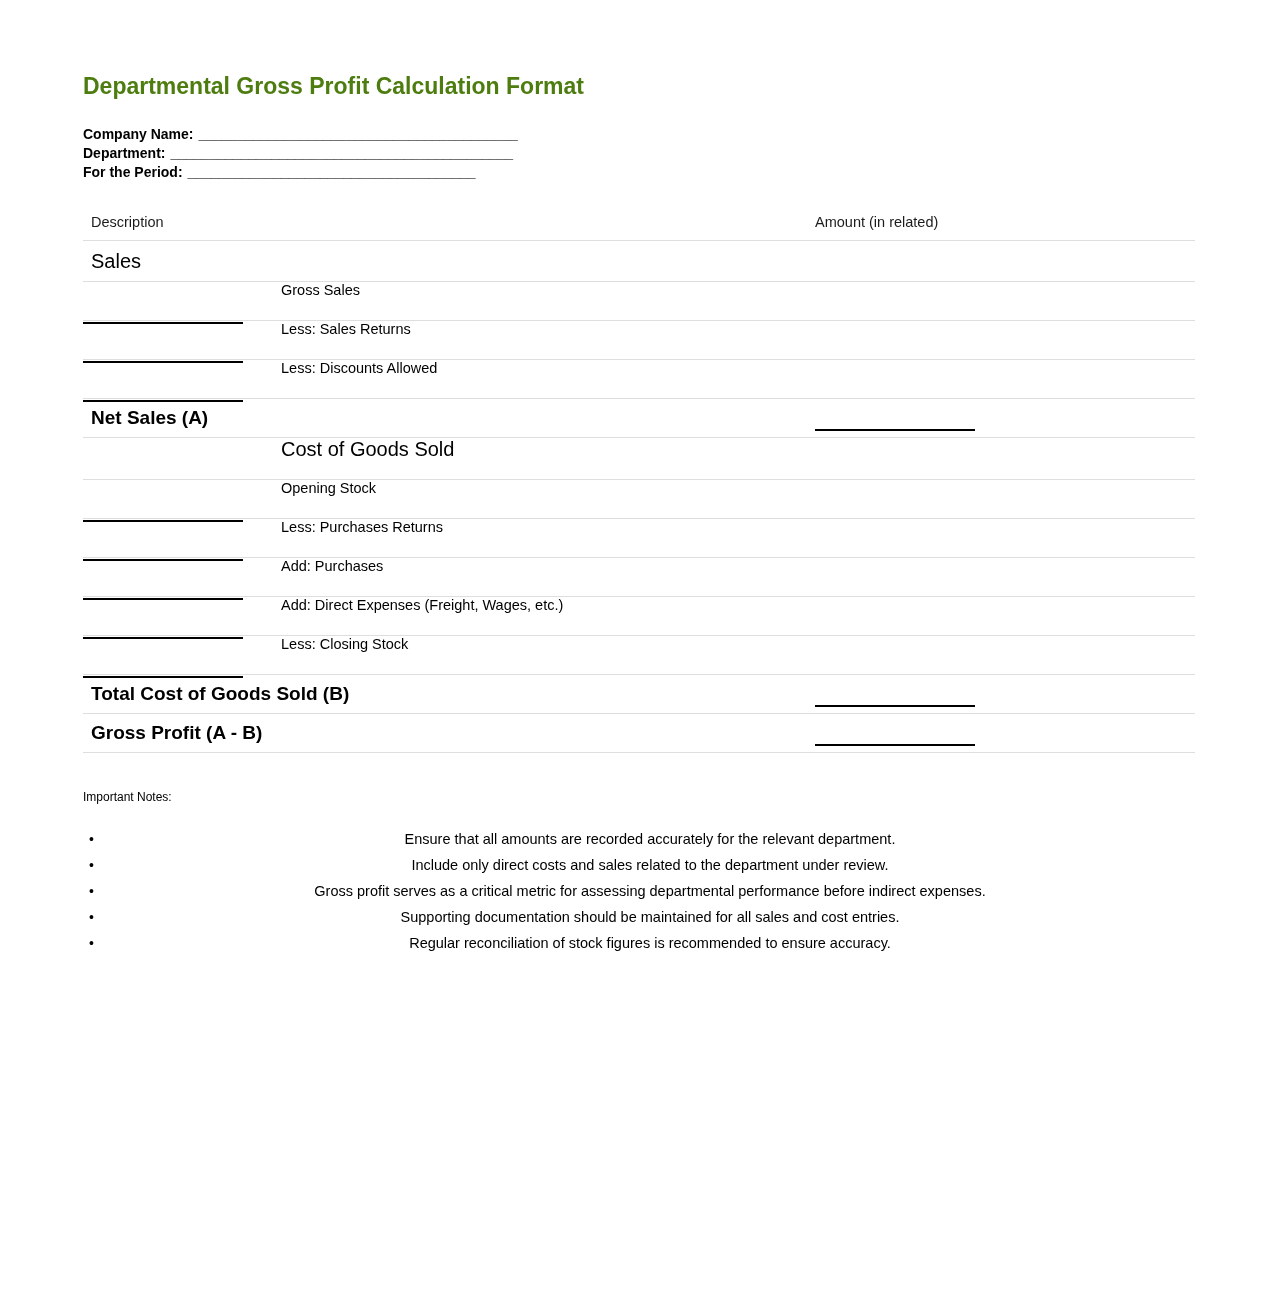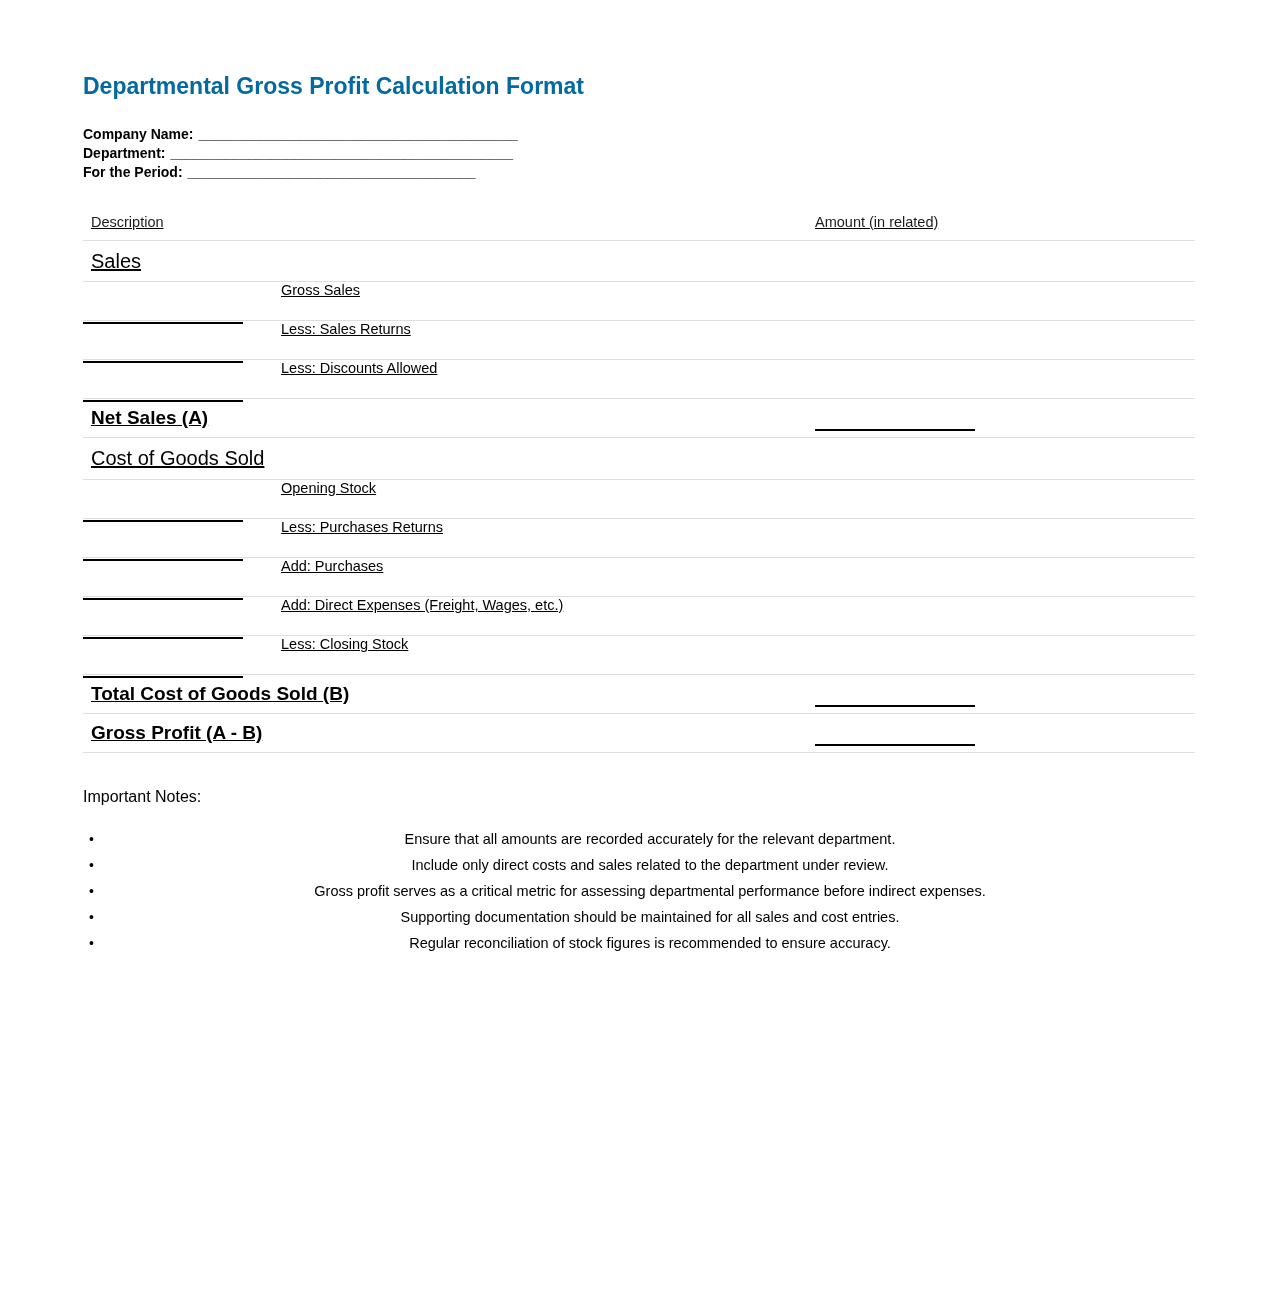--- a/index.html
+++ b/index.html
@@ -18,37 +18,36 @@
   }
   .content {
     padding: 0 83px;
   }
   .doc-title {
     margin: 0;
     padding-top: 72px;
     font-size: 23px;
     line-height: 28px;
     font-weight: bold;
-    color: #0369a1;
+    color: #4d7c0f;
   }
   .fields {
     margin-top: 25px;
     font-size: 14px;
     font-weight: bold;
     line-height: 19px;
     white-space: nowrap;
   }
   .field-line .field-blank {
     margin-left: 5px;
     letter-spacing: 0;
   }
   
   .gp-table {
     margin-top: 21px;
-    text-decoration: underline;
   }
   .row {
     display: flex;
     align-items: center;
     border-bottom: 1px solid #dedede;
     box-sizing: border-box;
   }
   .row .cell-desc {
     width: 732px;
     box-sizing: border-box;
@@ -64,21 +63,21 @@
   .row.header-row {
     height: 38px;
     font-size: 14.5px;
     color: #1c1c1c;
   }
   .row.section-row {
     height: 41px;
     font-size: 20px;
     gap: 20px;
   }
-  .row.cogs-row { height: 42px; }
+  .row.cogs-row { height: 42px; flex-direction: column; }
   .row.item-row {
     height: 39px;
     font-size: 14.5px;
     flex-direction: column;
   }
   .row.total-row {
     height: 39px;
     font-size: 19px;
     font-weight: bold;
   }
@@ -87,21 +86,21 @@
     height: 1.5px;
     background: #000000;
     margin-top: 24px;
   }
   .total-row .amt-line {
     height: 2.5px;
   }
   
   .notes-heading {
     margin-top: 34px;
-    font-size: 16px;
+    font-size: 12px;
     line-height: 20px;
     color: #000000;
   }
   .notes-list {
     list-style: none;
     margin: 19px 0 0 0;
     padding: 0;
     text-align: center;
   }
   .notes-list li {

